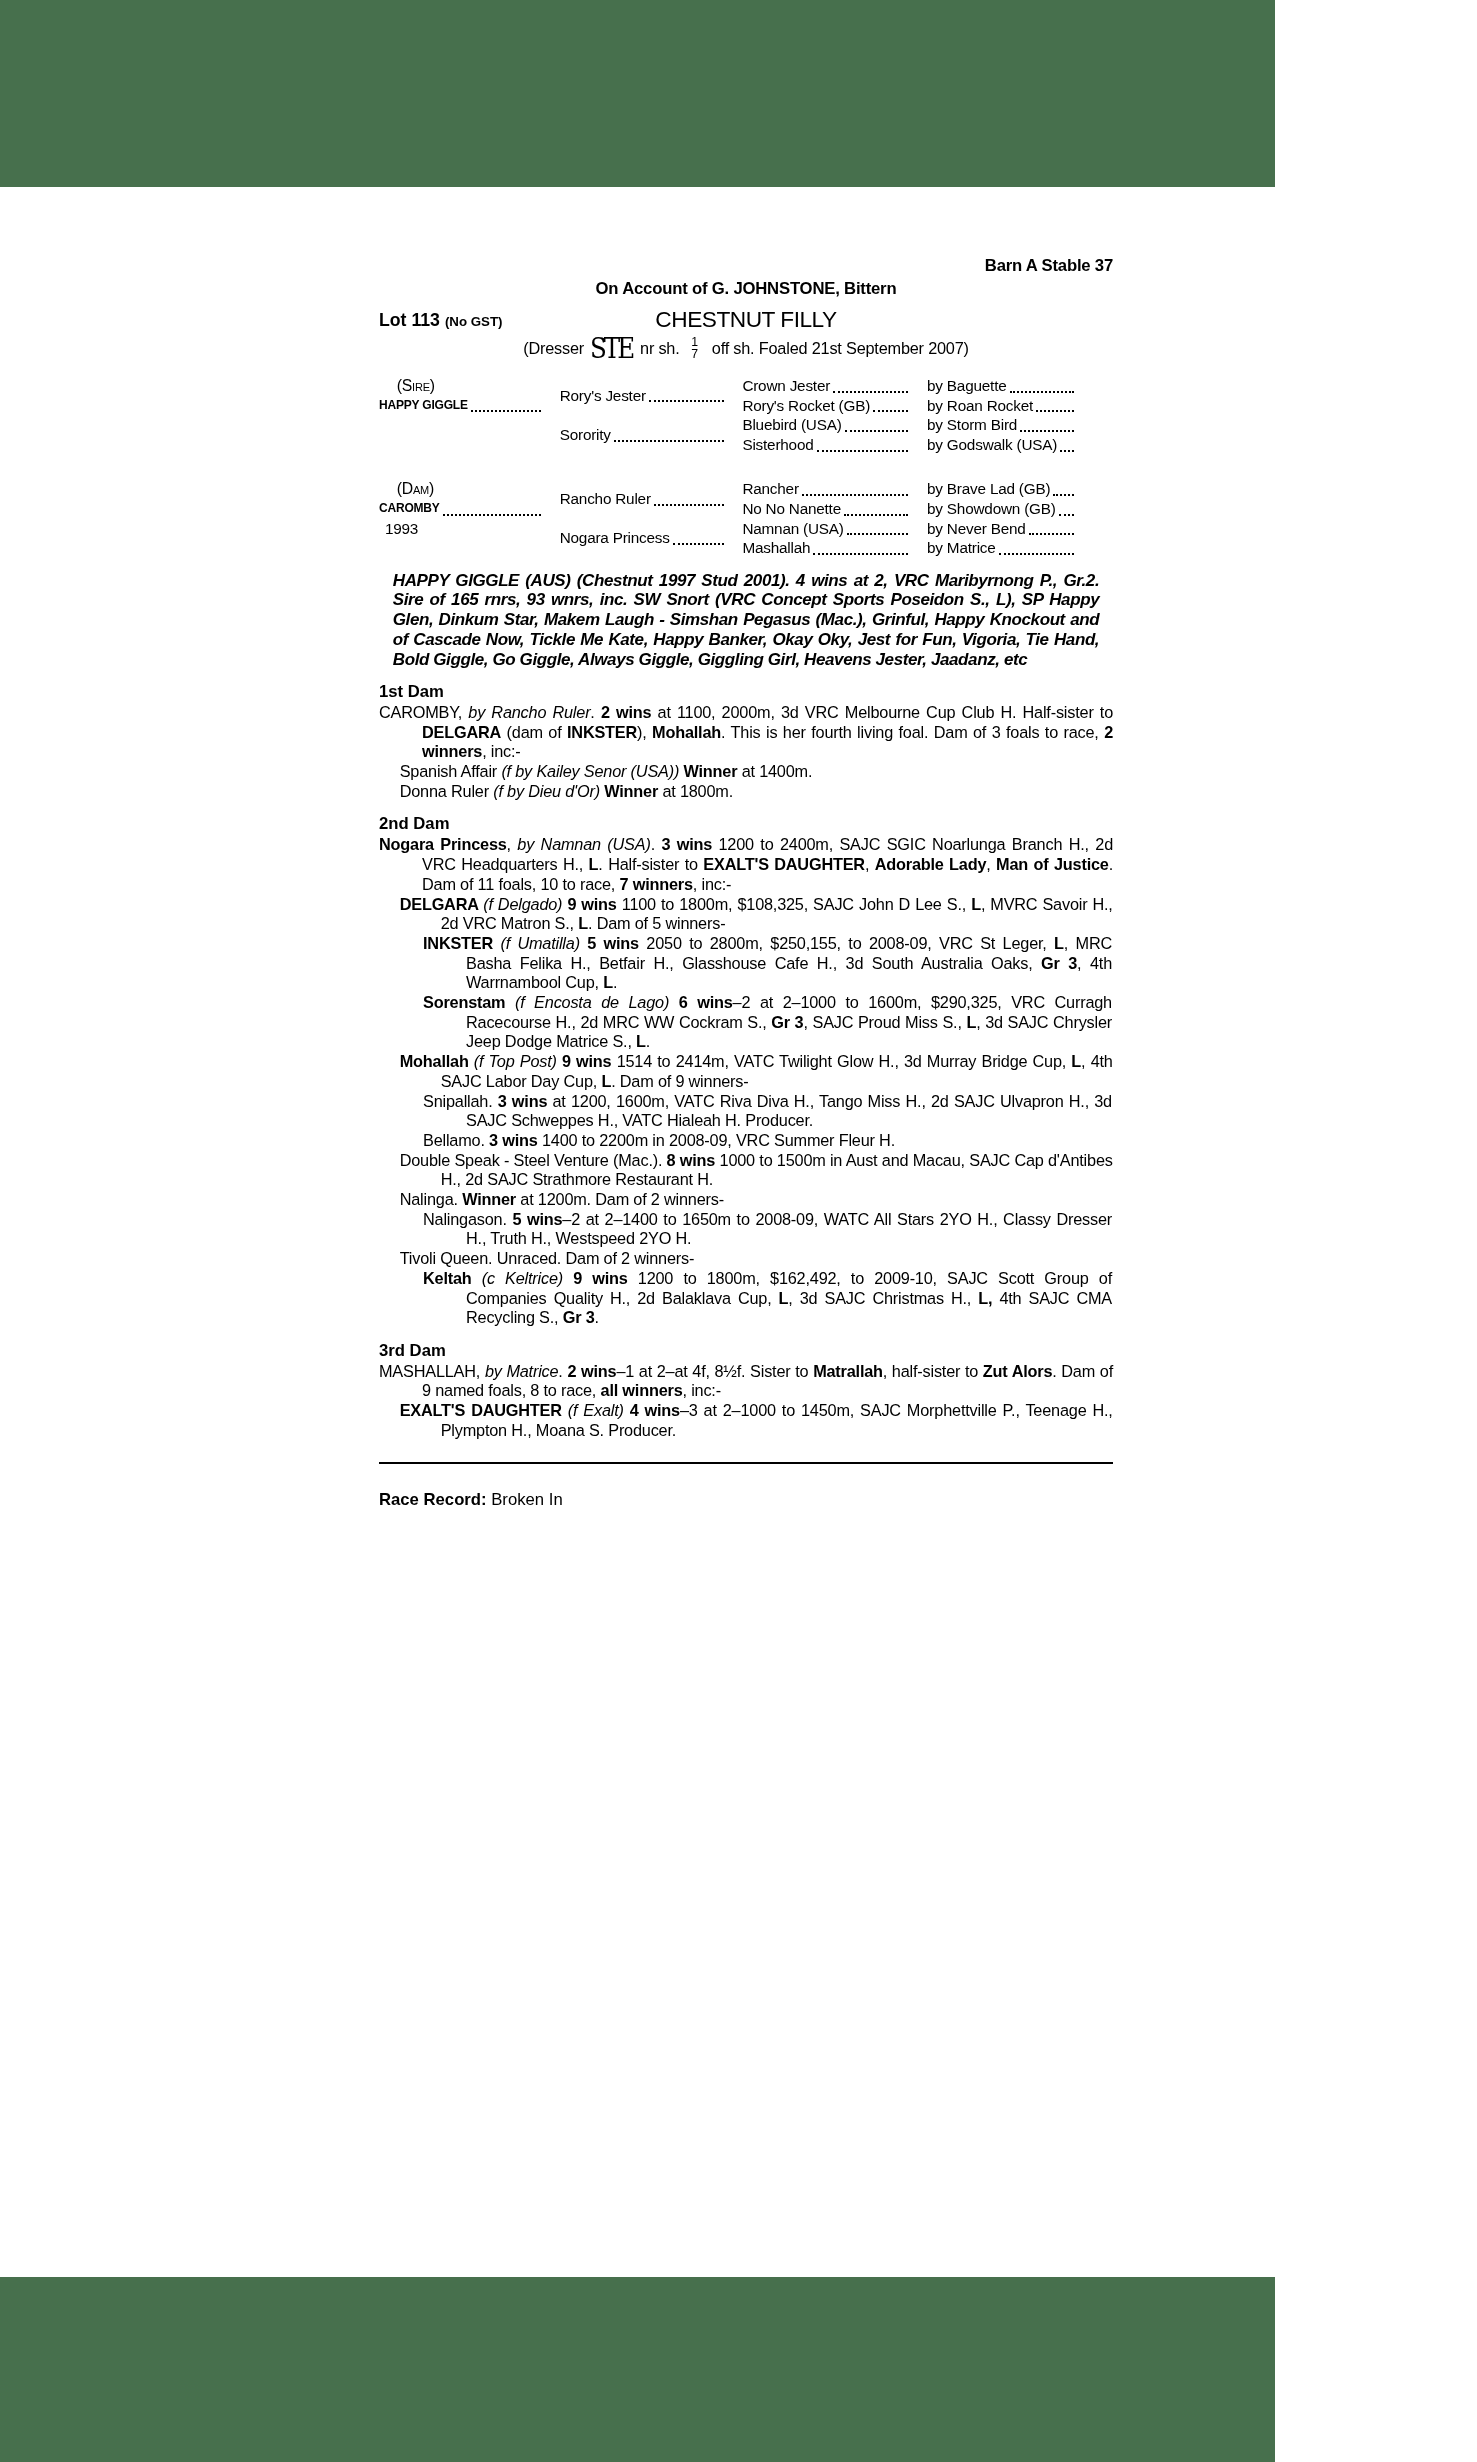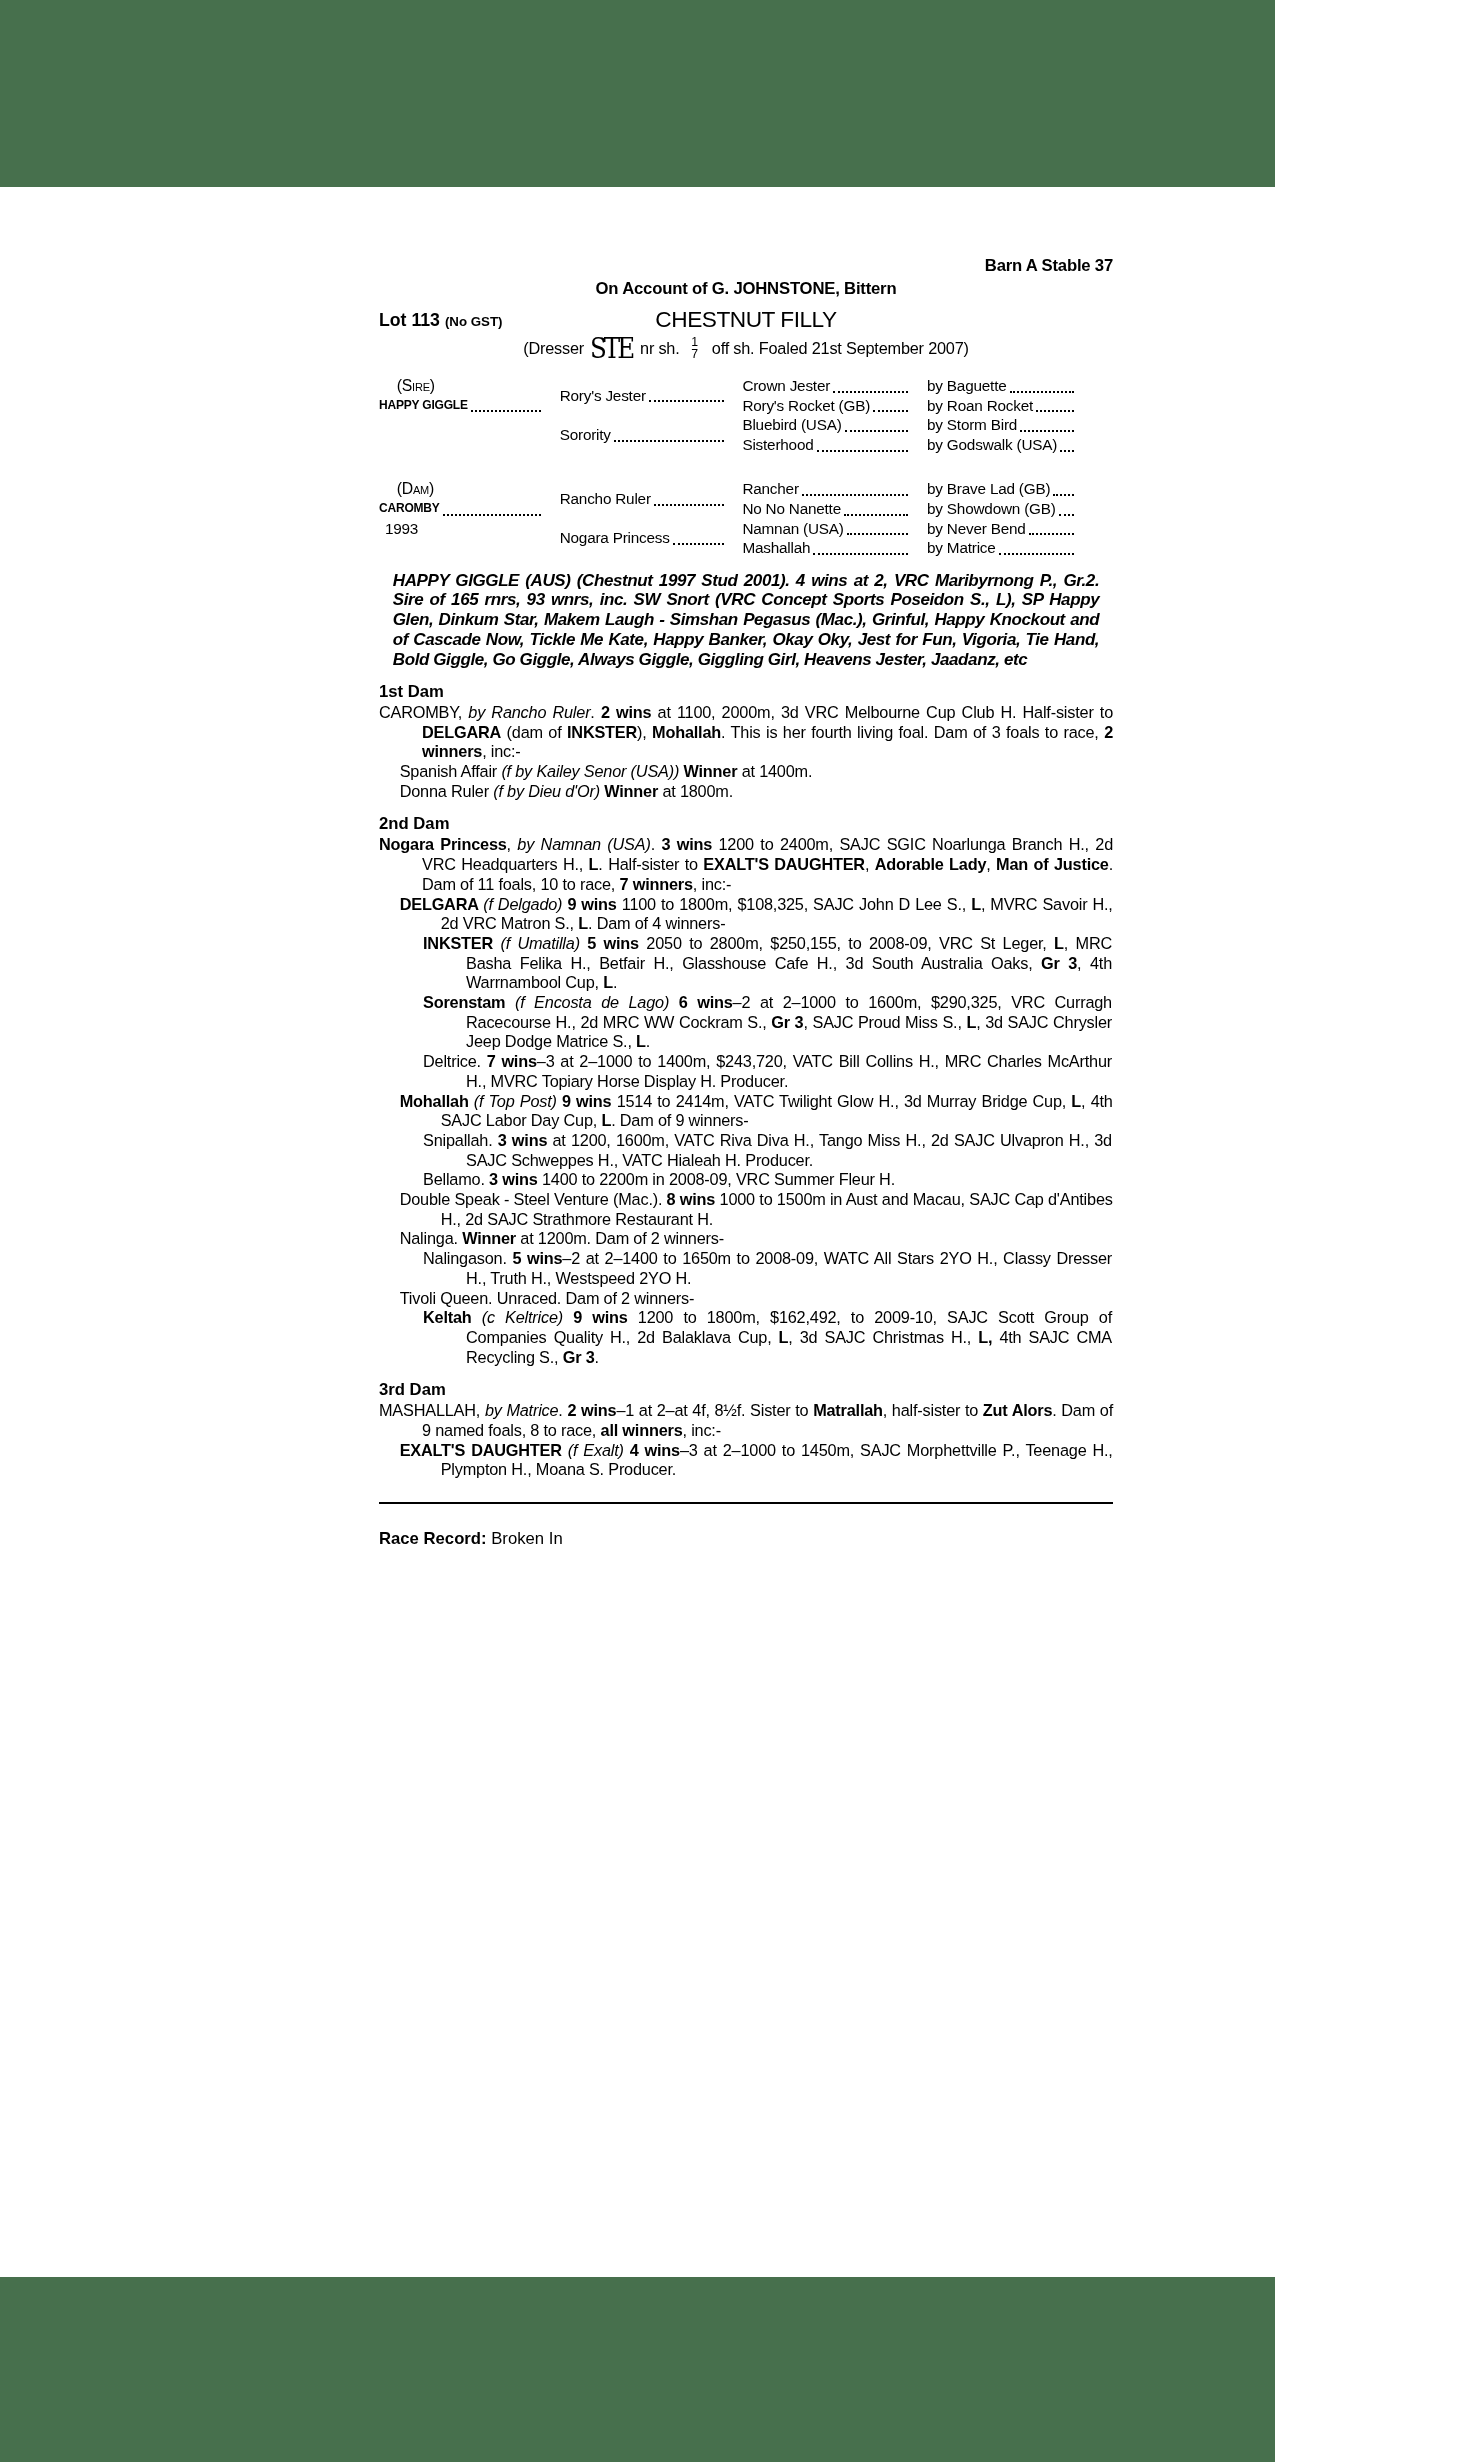--- a/index.html
+++ b/index.html
@@ -227,24 +227,23 @@
 
     <div class="sire-para" id="sire-paragraph"><span class="r-bi">HAPPY GIGGLE (AUS) (Chestnut 1997 Stud 2001). 4 wins at 2, VRC Maribyrnong P., Gr.2. Sire of 165 rnrs, 93 wnrs, inc. SW Snort (VRC Concept Sports Poseidon S., L), SP Happy Glen, Dinkum Star, Makem Laugh - Simshan Pegasus (Mac.), Grinful, Happy Knockout and of Cascade Now, Tickle Me Kate, Happy Banker, Okay Oky, Jest for Fun, Vigoria, Tie Hand, Bold Giggle, Go Giggle, Always Giggle, Giggling Girl, Heavens Jester, Jaadanz, etc</span></div>
 
     <div id="dam-sections">
         <div class="sec-heading">1st Dam</div>
         <div class="para lv0"><span class="r-n">CAROMBY, </span><span class="r-i">by Rancho Ruler</span><span class="r-n">. </span><span class="r-b">2 wins</span><span class="r-n"> at 1100, 2000m, 3d VRC Melbourne Cup Club H. Half-sister to </span><span class="r-b">DELGARA</span><span class="r-n"> (dam of </span><span class="r-b">INKSTER</span><span class="r-n">), </span><span class="r-b">Mohallah</span><span class="r-n">. This is her fourth living foal. Dam of 3 foals to race, </span><span class="r-b">2 winners</span><span class="r-n">, inc:-</span></div>
         <div class="para lv1"><span class="r-n">Spanish Affair </span><span class="r-i">(f by Kailey Senor (USA)) </span><span class="r-b">Winner</span><span class="r-n"> at 1400m.</span></div>
         <div class="para lv1"><span class="r-n">Donna Ruler </span><span class="r-i">(f by Dieu d'Or) </span><span class="r-b">Winner</span><span class="r-n"> at 1800m.</span></div>
         <div class="sec-heading">2nd Dam</div>
         <div class="para lv0"><span class="r-b">Nogara Princess</span><span class="r-n">, </span><span class="r-i">by Namnan (USA)</span><span class="r-n">. </span><span class="r-b">3 wins</span><span class="r-n"> 1200 to 2400m, SAJC SGIC Noarlunga Branch H., 2d VRC Headquarters H., </span><span class="r-b">L</span><span class="r-n">. Half-sister to </span><span class="r-b">EXALT'S DAUGHTER</span><span class="r-n">, </span><span class="r-b">Adorable Lady</span><span class="r-n">, </span><span class="r-b">Man of Justice</span><span class="r-n">. Dam of 11 foals, 10 to race, </span><span class="r-b">7 winners</span><span class="r-n">, inc:-</span></div>
-        <div class="para lv1"><span class="r-b">DELGARA </span><span class="r-i">(f Delgado) </span><span class="r-b">9 wins</span><span class="r-n"> 1100 to 1800m, $108,325, SAJC John D Lee S., </span><span class="r-b">L</span><span class="r-n">, MVRC Savoir H., 2d VRC Matron S., </span><span class="r-b">L</span><span class="r-n">. Dam of 4 winners-</span></div>
+        <div class="para lv1"><span class="r-b">DELGARA </span><span class="r-i">(f Delgado) </span><span class="r-b">9 wins</span><span class="r-n"> 1100 to 1800m, $108,325, SAJC John D Lee S., </span><span class="r-b">L</span><span class="r-n">, MVRC Savoir H., 2d VRC Matron S., </span><span class="r-b">L</span><span class="r-n">. Dam of 5 winners-</span></div>
         <div class="para lv2"><span class="r-b">INKSTER </span><span class="r-i">(f Umatilla) </span><span class="r-b">5 wins</span><span class="r-n"> 2050 to 2800m, $250,155, to 2008-09, VRC St Leger, </span><span class="r-b">L</span><span class="r-n">, MRC Basha Felika H., Betfair H., Glasshouse Cafe H., 3d South Australia Oaks, </span><span class="r-b">Gr 3</span><span class="r-n">, 4th Warrnambool Cup, </span><span class="r-b">L</span><span class="r-n">.</span></div>
         <div class="para lv2"><span class="r-b">Sorenstam </span><span class="r-i">(f Encosta de Lago) </span><span class="r-b">6 wins</span><span class="r-n">–2 at 2–1000 to 1600m, $290,325, VRC Curragh Racecourse H., 2d MRC WW Cockram S., </span><span class="r-b">Gr 3</span><span class="r-n">, SAJC Proud Miss S., </span><span class="r-b">L</span><span class="r-n">, 3d SAJC Chrysler Jeep Dodge Matrice S., </span><span class="r-b">L</span><span class="r-n">.</span></div>
-        <div class="para lv2"><span class="r-n">Deltrice. </span><span class="r-b">7 wins</span><span class="r-n">–3 at 2–1000 to 1400m, $243,720, VATC Bill Collins H., MRC Charles McArthur H., MVRC Topiary Horse Display H. Producer.</span></div>
         <div class="para lv1"><span class="r-b">Mohallah </span><span class="r-i">(f Top Post) </span><span class="r-b">9 wins</span><span class="r-n"> 1514 to 2414m, VATC Twilight Glow H., 3d Murray Bridge Cup, </span><span class="r-b">L</span><span class="r-n">, 4th SAJC Labor Day Cup, </span><span class="r-b">L</span><span class="r-n">. Dam of 9 winners-</span></div>
         <div class="para lv2"><span class="r-n">Snipallah. </span><span class="r-b">3 wins</span><span class="r-n"> at 1200, 1600m, VATC Riva Diva H., Tango Miss H., 2d SAJC Ulvapron H., 3d SAJC Schweppes H., VATC Hialeah H. Producer.</span></div>
         <div class="para lv2"><span class="r-n">Bellamo. </span><span class="r-b">3 wins</span><span class="r-n"> 1400 to 2200m in 2008-09, VRC Summer Fleur H.</span></div>
         <div class="para lv1"><span class="r-n">Double Speak - Steel Venture (Mac.). </span><span class="r-b">8 wins</span><span class="r-n"> 1000 to 1500m in Aust and Macau, SAJC Cap d'Antibes H., 2d SAJC Strathmore Restaurant H.</span></div>
         <div class="para lv1"><span class="r-n">Nalinga. </span><span class="r-b">Winner</span><span class="r-n"> at 1200m. Dam of 2 winners-</span></div>
         <div class="para lv2"><span class="r-n">Nalingason. </span><span class="r-b">5 wins</span><span class="r-n">–2 at 2–1400 to 1650m to 2008-09, WATC All Stars 2YO H., Classy Dresser H., Truth H., Westspeed 2YO H.</span></div>
         <div class="para lv1"><span class="r-n">Tivoli Queen. Unraced. Dam of 2 winners-</span></div>
         <div class="para lv2"><span class="r-b">Keltah </span><span class="r-i">(c Keltrice) </span><span class="r-b">9 wins</span><span class="r-n"> 1200 to 1800m, $162,492, to 2009-10, SAJC Scott Group of Companies Quality H., 2d Balaklava Cup, </span><span class="r-b">L</span><span class="r-n">, 3d SAJC Christmas H., </span><span class="r-b">L,</span><span class="r-n"> 4th SAJC CMA Recycling S., </span><span class="r-b">Gr 3</span><span class="r-n">.</span></div>
         <div class="sec-heading">3rd Dam</div>
         <div class="para lv0"><span class="r-n">MASHALLAH, </span><span class="r-i">by Matrice</span><span class="r-n">. </span><span class="r-b">2 wins</span><span class="r-n">–1 at 2–at 4f, 8½f. Sister to </span><span class="r-b">Matrallah</span><span class="r-n">, half-sister to </span><span class="r-b">Zut Alors</span><span class="r-n">. Dam of 9 named foals, 8 to race, </span><span class="r-b">all winners</span><span class="r-n">, inc:-</span></div>

